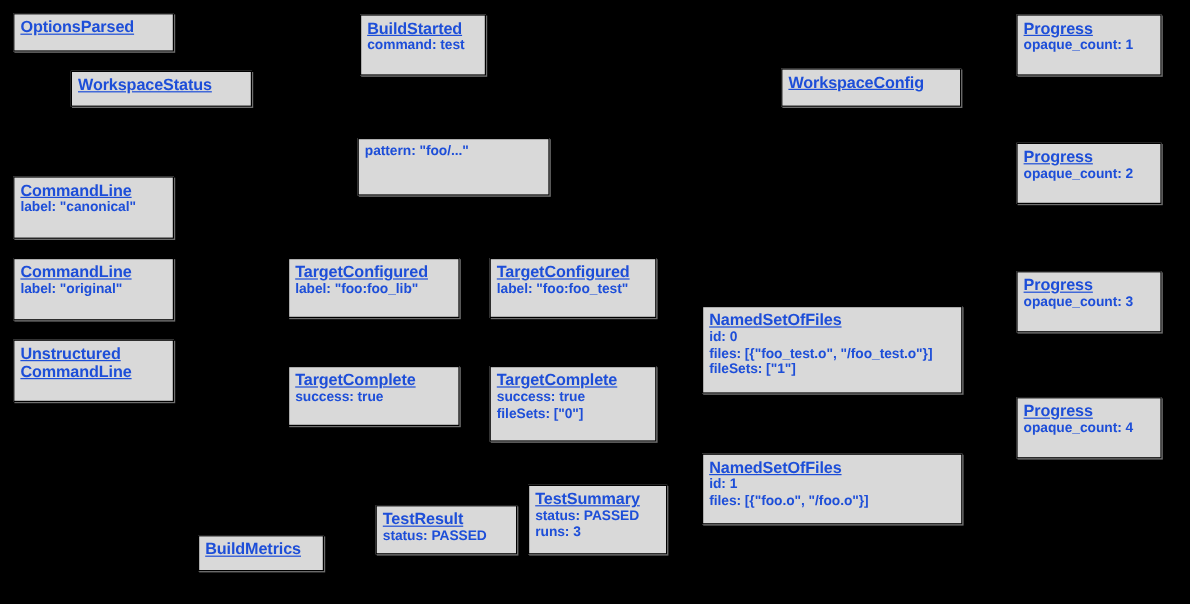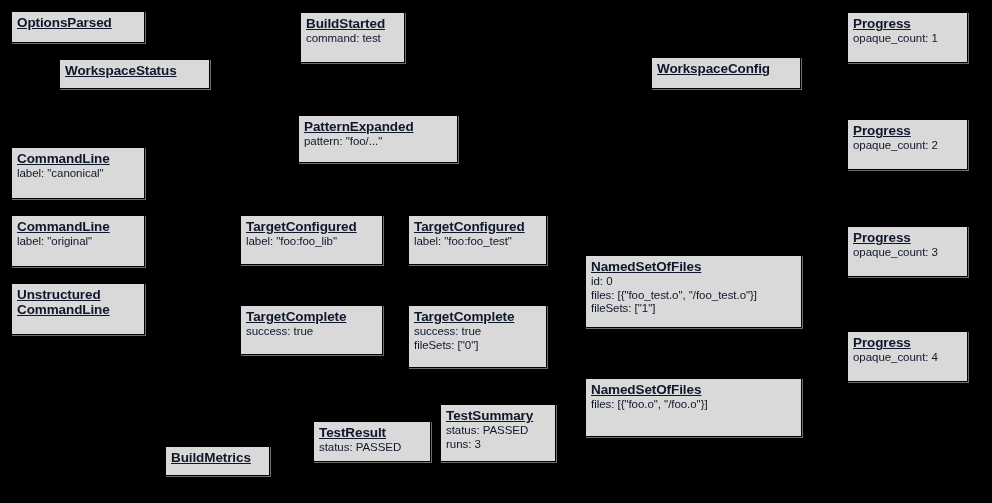--- a/index.html
+++ b/index.html
@@ -16,36 +16,36 @@
     overflow: hidden;
     font-family: "Liberation Sans", sans-serif;
   }
   .node {
     position: absolute;
     box-sizing: border-box;
     background: #d9d9d9;
     border: 1px solid #000000;
     box-shadow: 1px 1px 0 0 #6e6e6e;
     padding: 3px 5px 4px 5px;
-    color: #0f172a;
+    color: #1d4ed8;
   }
   .node-title {
     font-size: 13.5px;
     font-weight: bold;
     text-decoration: underline;
     line-height: 15px;
     white-space: pre-line;
     letter-spacing: -0.1px;
   }
   .node-fields {
     margin-top: 1px;
   }
   .node-field {
     font-size: 11.5px;
-    font-weight: normal;
+    font-weight: bold;
     line-height: 13.5px;
     white-space: pre;
     letter-spacing: -0.05px;
   }
 </style>
 </head>
 <body>
 
 <div id="canvas">
     <div class="node" style="left: 11px; top: 11px; width: 134px; height: 32px;">
@@ -73,21 +73,20 @@
     <div class="node" style="left: 165px; top: 446px; width: 105px; height: 30px;">
       <div class="node-title">BuildMetrics</div>
     </div>
     <div class="node" style="left: 300px; top: 12px; width: 105px; height: 51px;">
       <div class="node-title">BuildStarted</div>
       <div class="node-fields">
         <div class="node-field">command: test</div>
       </div>
     </div>
     <div class="node" style="left: 298px; top: 115px; width: 160px; height: 48px;">
-      <div class="node-title">PatternExpanded</div>
       <div class="node-fields">
         <div class="node-field">pattern: "foo/..."</div>
       </div>
     </div>
     <div class="node" style="left: 240px; top: 215px; width: 143px; height: 50px;">
       <div class="node-title">TargetConfigured</div>
       <div class="node-fields">
         <div class="node-field">label: "foo:foo_lib"</div>
       </div>
     </div>
@@ -130,20 +129,21 @@
       <div class="node-title">NamedSetOfFiles</div>
       <div class="node-fields">
         <div class="node-field">id: 0</div>
         <div class="node-field">files: [{"foo_test.o", "/foo_test.o"}]</div>
         <div class="node-field">fileSets: ["1"]</div>
       </div>
     </div>
     <div class="node" style="left: 585px; top: 378px; width: 217px; height: 59px;">
       <div class="node-title">NamedSetOfFiles</div>
       <div class="node-fields">
+        <div class="node-field">id: 1</div>
         <div class="node-field">files: [{"foo.o", "/foo.o"}]</div>
       </div>
     </div>
     <div class="node" style="left: 847px; top: 12px; width: 121px; height: 51px;">
       <div class="node-title">Progress</div>
       <div class="node-fields">
         <div class="node-field">opaque_count: 1</div>
       </div>
     </div>
     <div class="node" style="left: 847px; top: 119px; width: 121px; height: 51px;">

